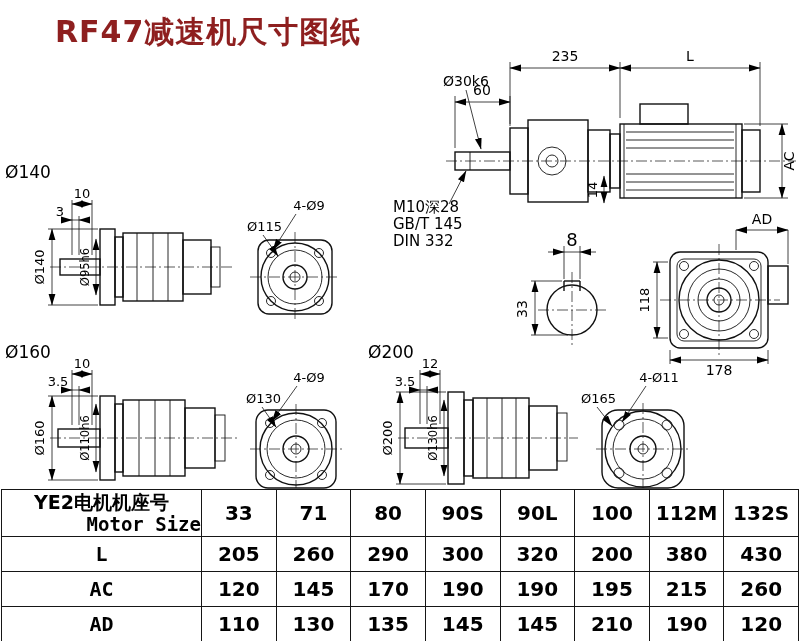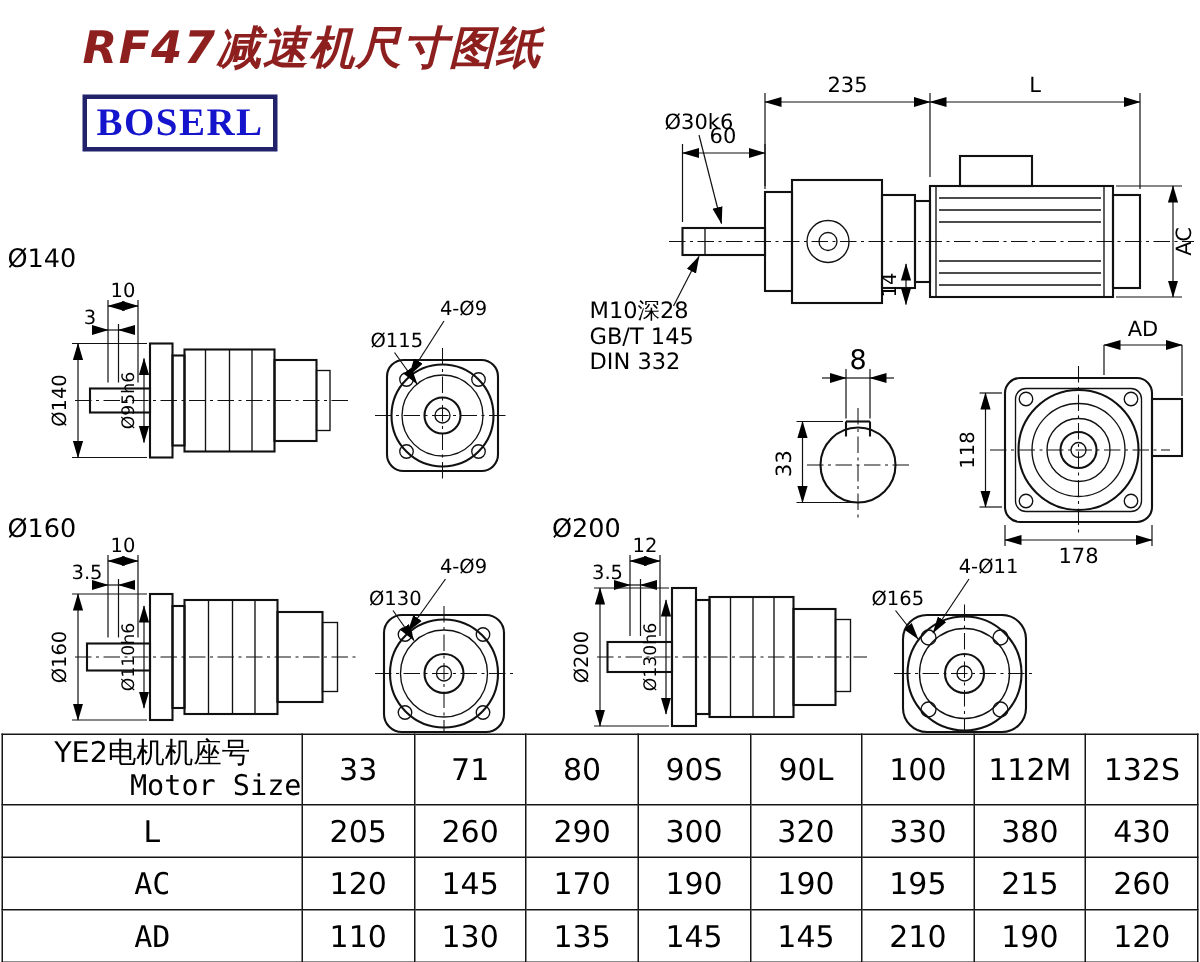--- a/index.html
+++ b/index.html
@@ -1,54 +1,53 @@
 <!DOCTYPE html>
 <html><head>
 <meta charset="utf-8">
 <style>
   * { margin:0; padding:0; box-sizing:border-box; }
   html,body { width:800px; height:641px; background:#ffffff; overflow:hidden;
               font-family:"DejaVu Sans", sans-serif; }
   .page { position:absolute; left:0; top:0; width:800px; height:641px; background:#fff; }
 
   .title { position:absolute; left:55px; top:12px; font-size:30px; font-weight:bold;
-           color:#8e1f1f; letter-spacing:1px; font-family:"DejaVu Sans",sans-serif;font-style:italic; }
+           color:#8e1f1f; letter-spacing:1px; font-family:"DejaVu Sans",sans-serif; }
   .logo  { position:absolute; left:55px; top:63px; width:130px; height:38px;
            border:3px solid #22226b; color:#1414cc; text-align:center;
            font-family:"Liberation Serif", serif; font-weight:bold; font-size:26px; line-height:32px;
            letter-spacing:1px; background:#fff; }
 
   svg.drawing { position:absolute; left:0; top:0; }
   .ol  { stroke:#111; stroke-width:1.4; fill:none; }
   .ol2 { stroke:#111; stroke-width:0.9; fill:none; }
   .dim { stroke:#111; stroke-width:0.8; fill:none; }
   .cl  { stroke:#111; stroke-width:0.7; fill:none; stroke-dasharray:11 3 2 3; }
   text.d   { font-family:"DejaVu Sans",sans-serif; font-size:14px; fill:#000; }
   text.d13 { font-size:13px; }
   text.d12 { font-size:11.5px; }
   text.d15 { font-size:15px; }
   text.d17 { font-size:17px; }
   text.d18 { font-size:18px; }
 
   .size-table { position:absolute; left:1px; top:489px; width:798px;
                 border-collapse:collapse; table-layout:fixed; background:#fff; }
   .size-table td { border:1px solid #161616; text-align:center; vertical-align:middle;
-                   font-size:20px; color:#000; padding:0; }
+                   font-size:20px; color:#000; padding:0;font-weight:bold; }
   .size-table tr { height:35px; }
   .size-table tr.hd { height:47px; }
   .hd .cell-stack div { line-height:22px; font-size:19px; }
   .mono { font-family:"DejaVu Sans Mono", monospace;text-align:right; }
 </style>
 </head>
 <body>
 
 <div class="page">
 
   <div class="title">RF47减速机尺寸图纸</div>
-  <div class="logo">BOSERL</div>
 
   <svg class="drawing" width="800" height="492" viewBox="0 0 800 492">
     <defs>
       <marker id="ar" markerWidth="12" markerHeight="10" refX="11" refY="5" orient="auto-start-reverse" markerUnits="userSpaceOnUse">
         <path d="M0,1.6 L11.5,5 L0,8.4 Z" fill="#000"></path>
       </marker>
     </defs>
 
     <g>
       <line class="cl" x1="446" y1="161" x2="796" y2="161"></line>
@@ -333,21 +332,21 @@
         <td>112M</td>
         <td>132S</td>
       </tr>
       <tr>
         <td class="mono">L</td>
         <td>205</td>
         <td>260</td>
         <td>290</td>
         <td>300</td>
         <td>320</td>
-        <td>330</td>
+        <td>200</td>
         <td>380</td>
         <td>430</td>
       </tr>
       <tr>
         <td class="mono">AC</td>
         <td>120</td>
         <td>145</td>
         <td>170</td>
         <td>190</td>
         <td>190</td>

